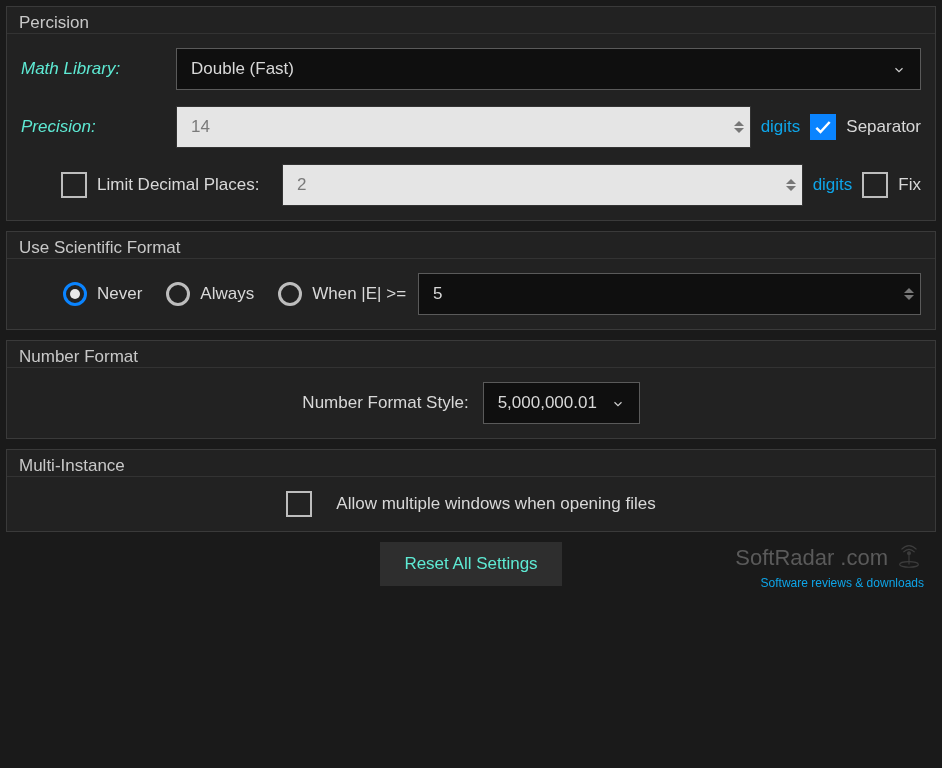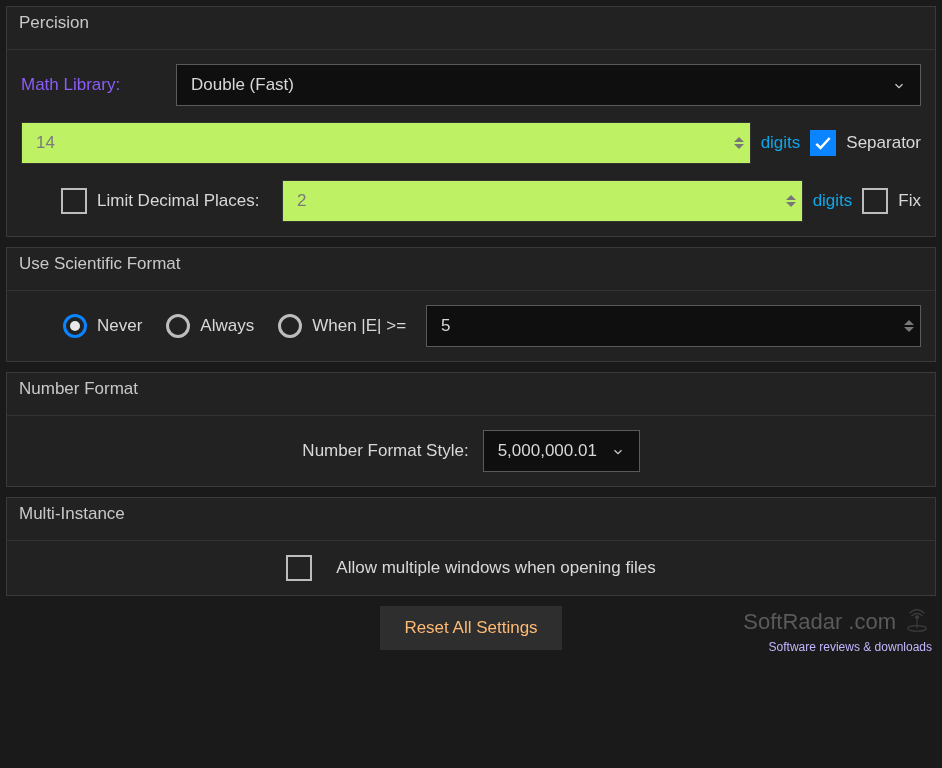--- a/index.html
+++ b/index.html
@@ -18,35 +18,36 @@
   }
   .group {
     border: 1px solid #3a3a3a;
     background: #222222;
     margin-bottom: 10px;
     padding: 0;
   }
   .group-title {
     color: #c8c8c8;
     font-size: 17px;
-    padding: 6px 12px 16px 12px;
+    padding: 6px 12px 0 12px;
     border-bottom: 1px solid #333;
   }
   .group-body {
     padding: 14px 14px 14px 14px;
   }
   .row {
     display: flex;
     align-items: center;
     margin-bottom: 16px;
   }
   .row:last-child { margin-bottom: 0; padding-left: 40px; }
   .lbl {
     min-width: 155px;
-    color: #8b5cf6;
+    color: #5eead4;
+    font-style: italic;
   }
   .lbl-right {
     margin: 0 10px 0 10px;
     color: #0ea5e9;
   }
   .dropdown {
     flex: 1;
     display: flex;
     align-items: center;
     justify-content: space-between;
@@ -62,21 +63,21 @@
     height: 14px;
   }
   .dropdown .chev svg { width: 14px; height: 14px; }
   .dropdown.small {
     flex: 0 0 auto;
     width: 157px;
   }
   .spinner {
     display: flex;
     align-items: center;
-    background: #bef264;
+    background: #e5e5e5;
     border: 1px solid #333;
     height: 42px;
     padding: 0 0 0 14px;
     color: #7a7a7a;
   }
   .spinner.active {
     color: #d8d8d8;
     background: #0f0f0f;
     border: 1px solid #5a5a5a;
   }
@@ -151,53 +152,53 @@
 
   .center-row {
     display: flex;
     align-items: center;
     justify-content: center;
     gap: 14px;
   }
 
   .button {
     background: #2e2e2e;
-    color: #fdba74;
+    color: #5eead4;
     padding: 12px 24px;
     display: inline-flex;
     align-items: center;
     justify-content: center;
     cursor: pointer;
     font-size: 17px;
   }
   .footer {
     display: flex;
     justify-content: center;
     position: relative;
     margin-top: 6px;
   }
   .watermark {
     position: absolute;
-    right: 4px;
+    right: 12px;
     bottom: -4px;
     text-align: right;
     color: #5a5a5a;
     pointer-events: none;
   }
   .watermark .main {
     font-size: 22px;
     display: flex;
     align-items: center;
     gap: 6px;
     justify-content: flex-end;
   }
   .watermark .main .dotcom { font-weight: 400; }
   .watermark .sub {
     font-size: 12px;
-    color: #c4b5fd;
+    color: #0ea5e9;
   }
   .watermark svg { width: 30px; height: 30px; opacity: .55; }
 </style>
 </head>
 <body>
 
 <div class="group">
   <div class="group-title">Percision</div>
   <div class="group-body">
 
@@ -207,20 +208,21 @@
         <span>Double (Fast)</span>
         <span class="chev">
           <svg viewBox="0 0 24 24" fill="none" stroke="#cfcfcf" stroke-width="2">
               <polyline points="6 9 12 15 18 9"></polyline>
             </svg>
         </span>
       </div>
     </div>
 
     <div class="row">
+      <div class="lbl">Precision:</div>
       <div class="spinner" style="flex:1;">
         <span class="val">14</span>
         <span class="arrows">
           <span class="tri up"></span>
             <span class="tri down"></span>
         </span>
       </div>
       <div class="lbl-right">digits</div>
       <div class="checkbox checked">
         <svg viewBox="0 0 24 24" fill="none" stroke="#fff" stroke-width="3">
@@ -244,21 +246,21 @@
       <div class="checkbox"></div>
       <div>Fix</div>
     </div>
 
   </div>
 </div>
 
 <div class="group">
   <div class="group-title">Use Scientific Format</div>
   <div class="group-body">
-    <div class="row" style="gap:20px;">
+    <div class="row" style="gap:12px;">
       <div class="radio-set">
         <div class="radio-opt">
           <span class="radio selected"></span>
           <span>Never</span>
         </div>
         <div class="radio-opt">
           <span class="radio"></span>
           <span>Always</span>
         </div>
         <div class="radio-opt">

